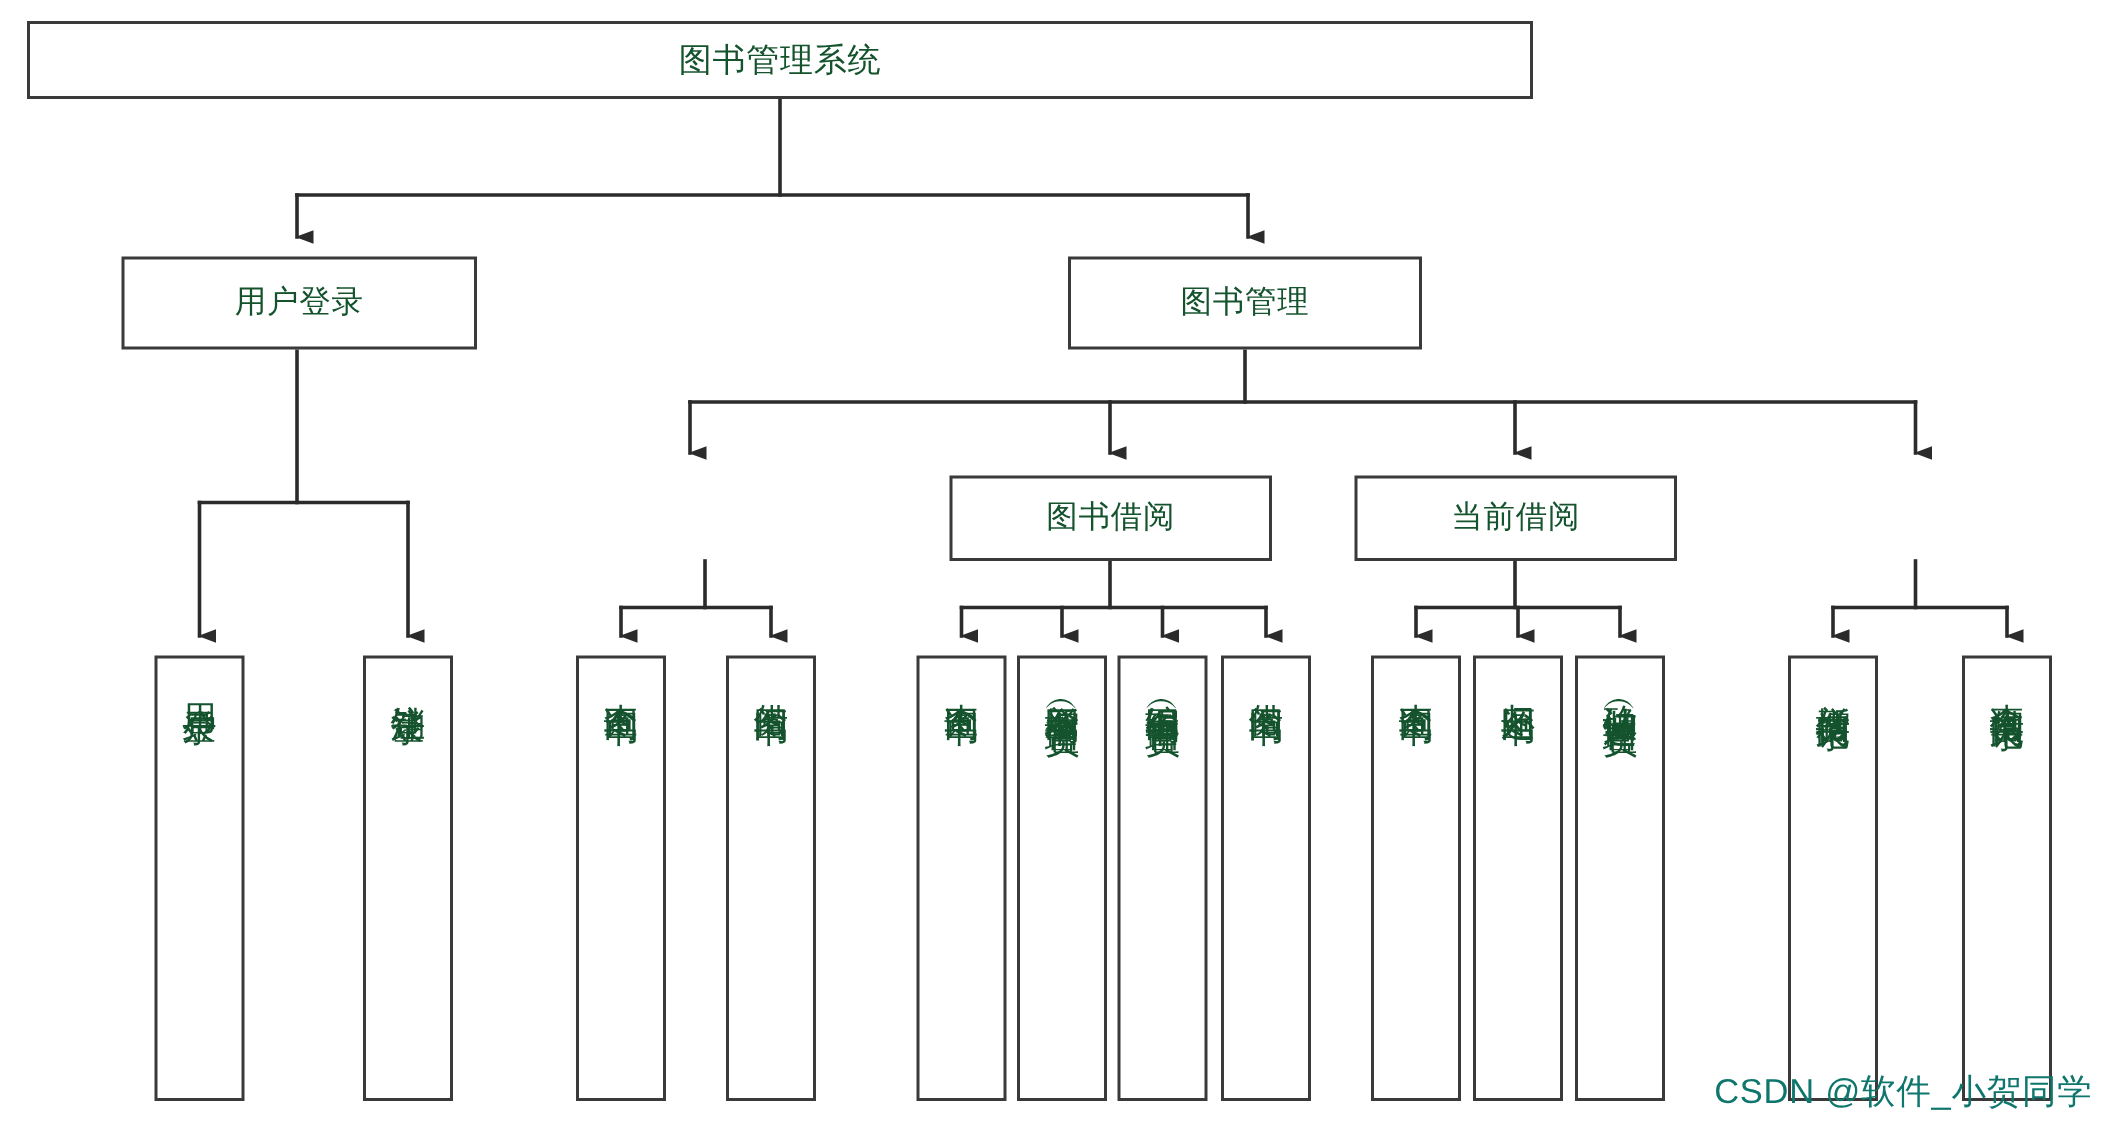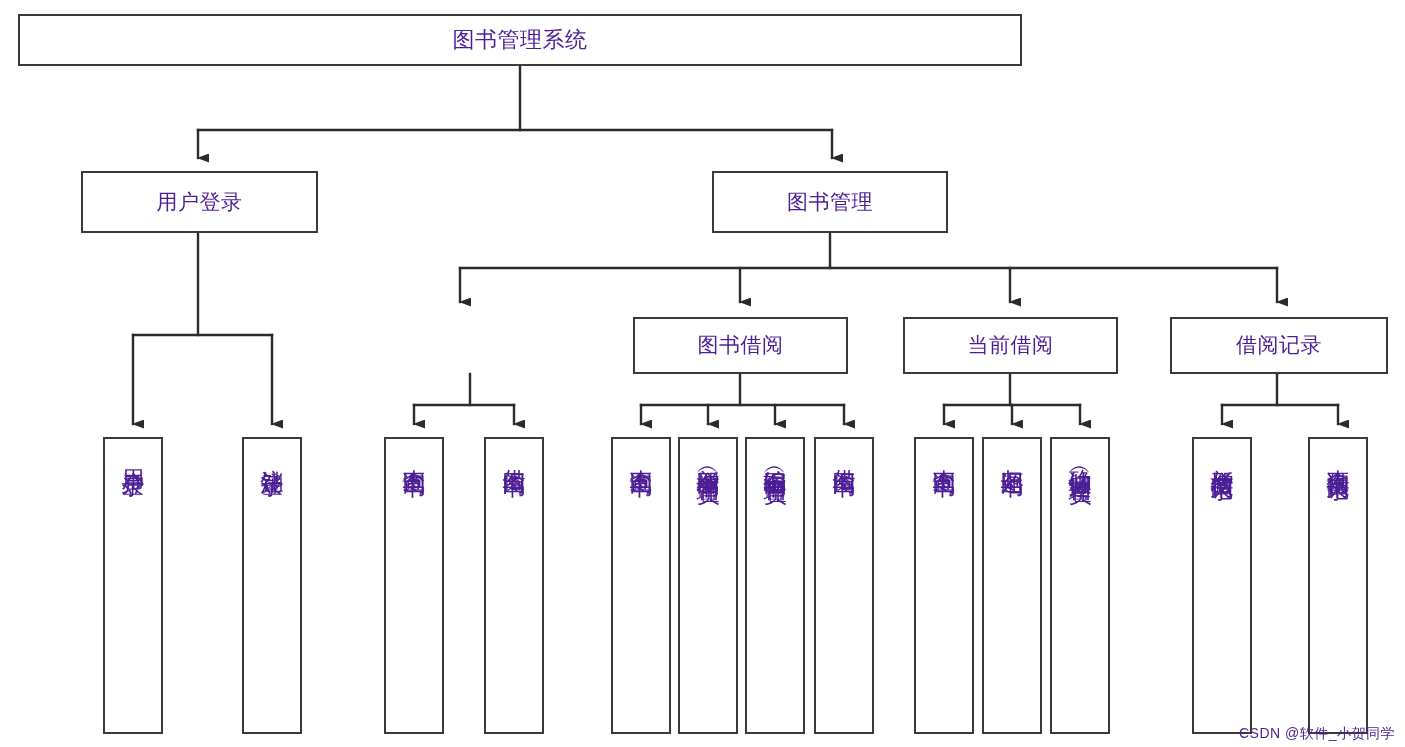--- a/index.html
+++ b/index.html
@@ -26,21 +26,21 @@
     pointer-events: none;
   }
   .node {
     position: absolute;
     box-sizing: border-box;
     background: #ffffff;
     border: 2px solid #3a3a3a;
     display: flex;
     align-items: center;
     justify-content: center;
-    color: #4c1d95;
+    color: #14532d;
   }
   .node .label {
     display: block;
     text-align: center;
     line-height: 1.18;
     white-space: nowrap;
   }
   .node.horiz .label {
     font-size: 21px;
     letter-spacing: 0.5px;
@@ -59,22 +59,22 @@
     text-orientation: upright;
     font-size: 23px;
     line-height: 1.0;
     letter-spacing: 2px;
     white-space: nowrap;
   }
   .watermark {
     position: absolute;
     right: 10px;
     bottom: 4px;
-    font-size: 14px;
-    color: #4c1d95;
+    font-size: 23px;
+    color: #0f766e;
     letter-spacing: 0.5px;
     white-space: nowrap;
     margin-left: 20px;
   }
 </style>
 </head>
 <body>
 
 <div id="canvas">
 
@@ -138,23 +138,20 @@
   <div class="node horiz" style="left:712px; top:171px; width:236px; height:62px;justify-content:center;">
     <span class="label">图书管理</span>
   </div>
 
   <div class="node horiz" style="left:903px; top:317px; width:215px; height:57px;">
     <span class="label">当前借阅</span>
   </div>
   <div class="node horiz" style="left:633px; top:317px; width:215px; height:57px;">
     <span class="label">图书借阅</span>
   </div>
-  <div class="node horiz" style="left:1170px; top:317px; width:218px; height:57px;">
-    <span class="label">借阅记录</span>
-  </div>
 
   <div class="node vert" style="left:103px; top:437px; width:60px; height:297px;">
     <span class="label">用户登录</span>
   </div>
   <div class="node vert" style="left:242px; top:437px; width:60px; height:297px;">
     <span class="label">注销登录</span>
   </div>
 
   <div class="node vert" style="left:384px; top:437px; width:60px; height:297px;">
     <span class="label">查询图书</span>

